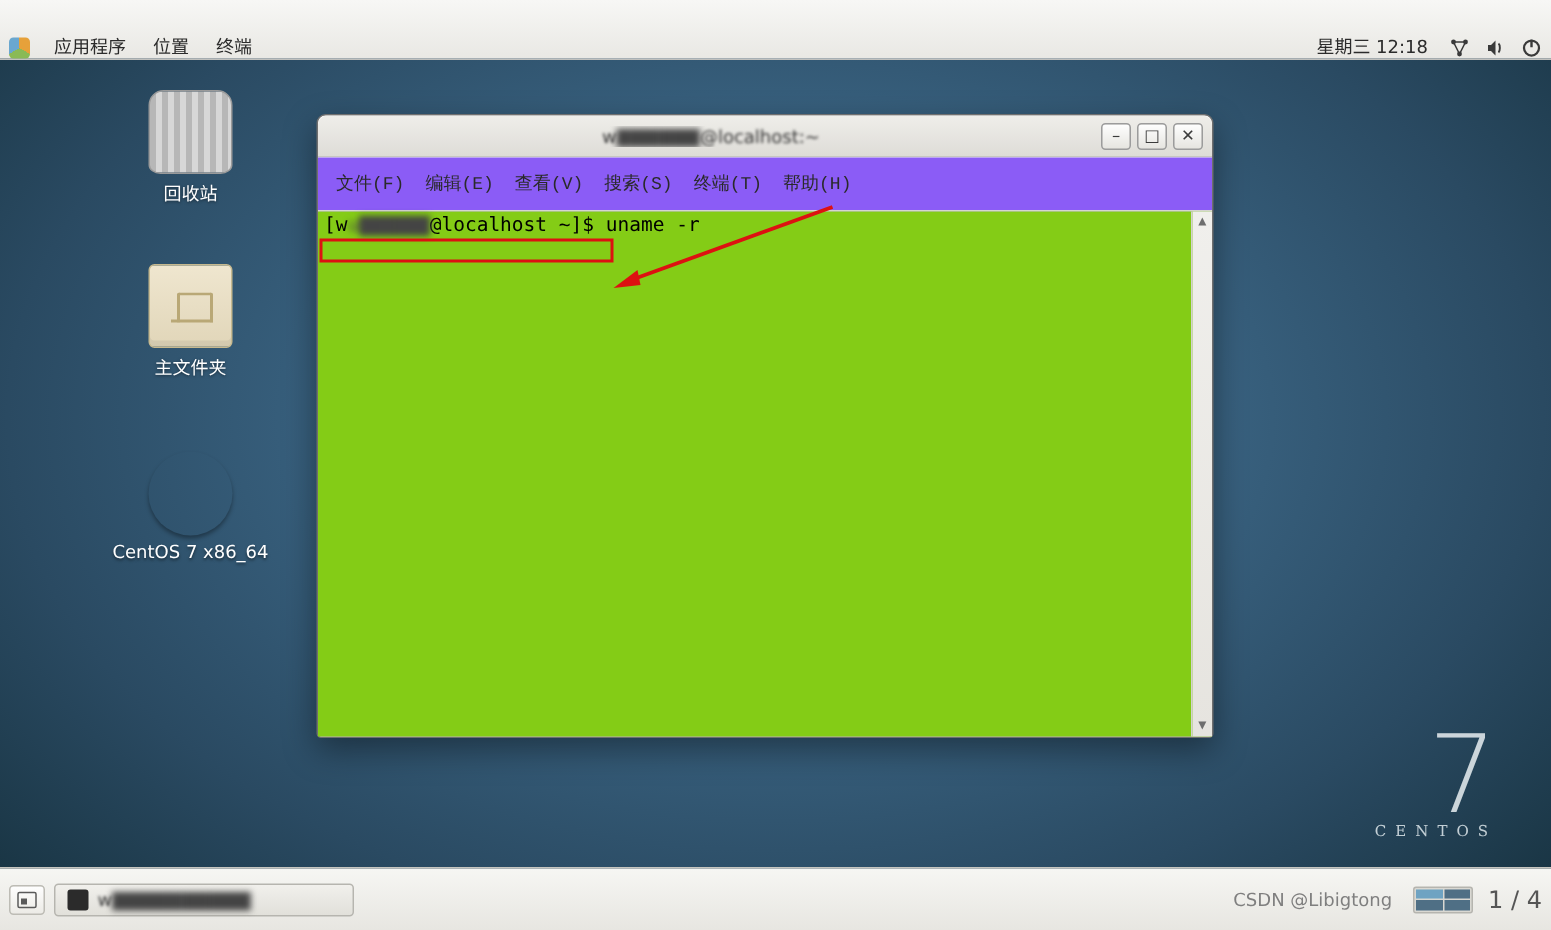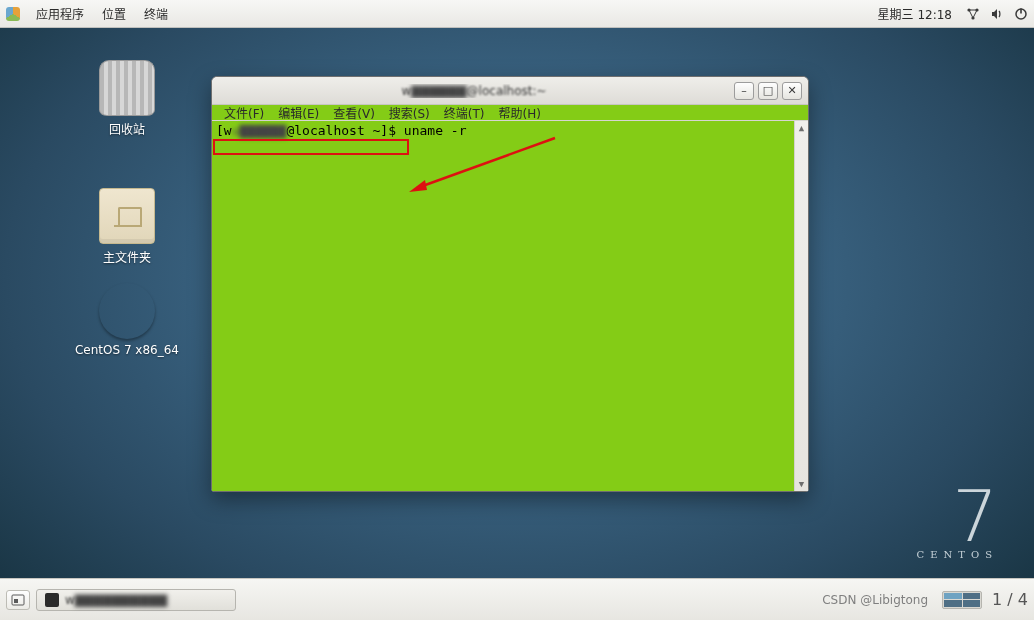--- a/index.html
+++ b/index.html
@@ -10,25 +10,25 @@
       font-size: 12px;
       overflow: hidden;
       position: relative;
       background: radial-gradient(ellipse at 50% 45%, #4a7a9c 0%, #3b6584 35%, #2a4a62 70%, #16313e 100%);
     }
 
     
     .top-panel {
       position: absolute;
       top: 0; left: 0; right: 0;
-      height: 28px;
+      height: 40px;
       background: linear-gradient(#f7f7f5,#e9e8e4);
       border-bottom: 1px solid #c0c0bd;
       display: flex;
-      align-items: center;
+      align-items: flex-end;
       padding: 0 6px;
       color: #2b2b2b;
       gap: 10px;
       z-index: 5;
     }
     .top-panel .spacer { flex: 1; }
     .top-panel .item { padding: 0 4px; cursor: default; }
     .top-panel .logo {
       width: 14px; height: 14px; border-radius: 3px;
       background: conic-gradient(#e6a13a 0 120deg,#8aba56 0 240deg,#6aa7cf 0 360deg);
@@ -101,22 +101,22 @@
       display:flex; align-items:center; padding:0 6px;
       color:#3b3b3b; font-size:12px;
     }
     .titlebar .title{flex:1;text-align:center;white-space:nowrap;overflow:hidden;filter:blur(.15px);}
     .win-btn{
       width:20px;height:18px;border:1px solid #9c9c9c;background:linear-gradient(#fefefe,#e6e5e0);
       margin-left:4px;border-radius:3px;display:flex;align-items:center;justify-content:center;
       font-size:11px;cursor:default;
     }
     .menubar{
-      height:16px;background:#84cc16;border-bottom:1px solid #d6d5d0;
-      display:flex;align-items:center;gap:2px;padding:0 6px;font-size:12px;color:#2a2a2a;
+      height:36px;background:#8b5cf6;border-bottom:1px solid #d6d5d0;
+      display:flex;align-items:center;gap:2px;padding:0 6px;font-size:12px;color:#2a2a2a;font-family:Liberation Mono, monospace;
     }
     .menubar .m{padding:2px 6px;cursor:default;}
     .term-body{
       flex:1;background:#84cc16;font-family:"DejaVu Sans Mono","Noto Sans Mono CJK SC",monospace;
       font-size:13px;line-height:16px;padding:2px 4px;position:relative;color:#000;
     }
     .term-body .line{white-space:pre;}
     .blur{filter:blur(2px);color:#444;}
     .miniblur{filter:blur(1px);color:#333;}
     .hl-box{
@@ -200,25 +200,25 @@
         <circle cx="7" cy="7" r="5" fill="none" stroke="#3a3a3a" stroke-width="1.5"></circle>
         <rect x="6.2" y="1.5" width="1.6" height="5" fill="#3a3a3a"></rect>
       </svg>
   </div>
 </div>
 
 <div class="desktop-icon trash" style="left:72px;top:60px">
   <div class="ic"></div>
   <div>回收站</div>
 </div>
-<div class="desktop-icon folder" style="left:72px;top:188px">
+<div class="desktop-icon folder" style="left:72px;top:176px">
   <div class="ic"></div>
   <div>主文件夹</div>
 </div>
-<div class="desktop-icon disc" style="left:72px;top:283px">
+<div class="desktop-icon disc" style="left:72px;top:301px">
   <div class="ic"></div>
   <div>CentOS 7 x86_64</div>
 </div>
 
 <div class="centos-mark">
   <div class="seven">7</div>
   <div class="word">CENTOS</div>
 </div>
 
 <div class="window">

